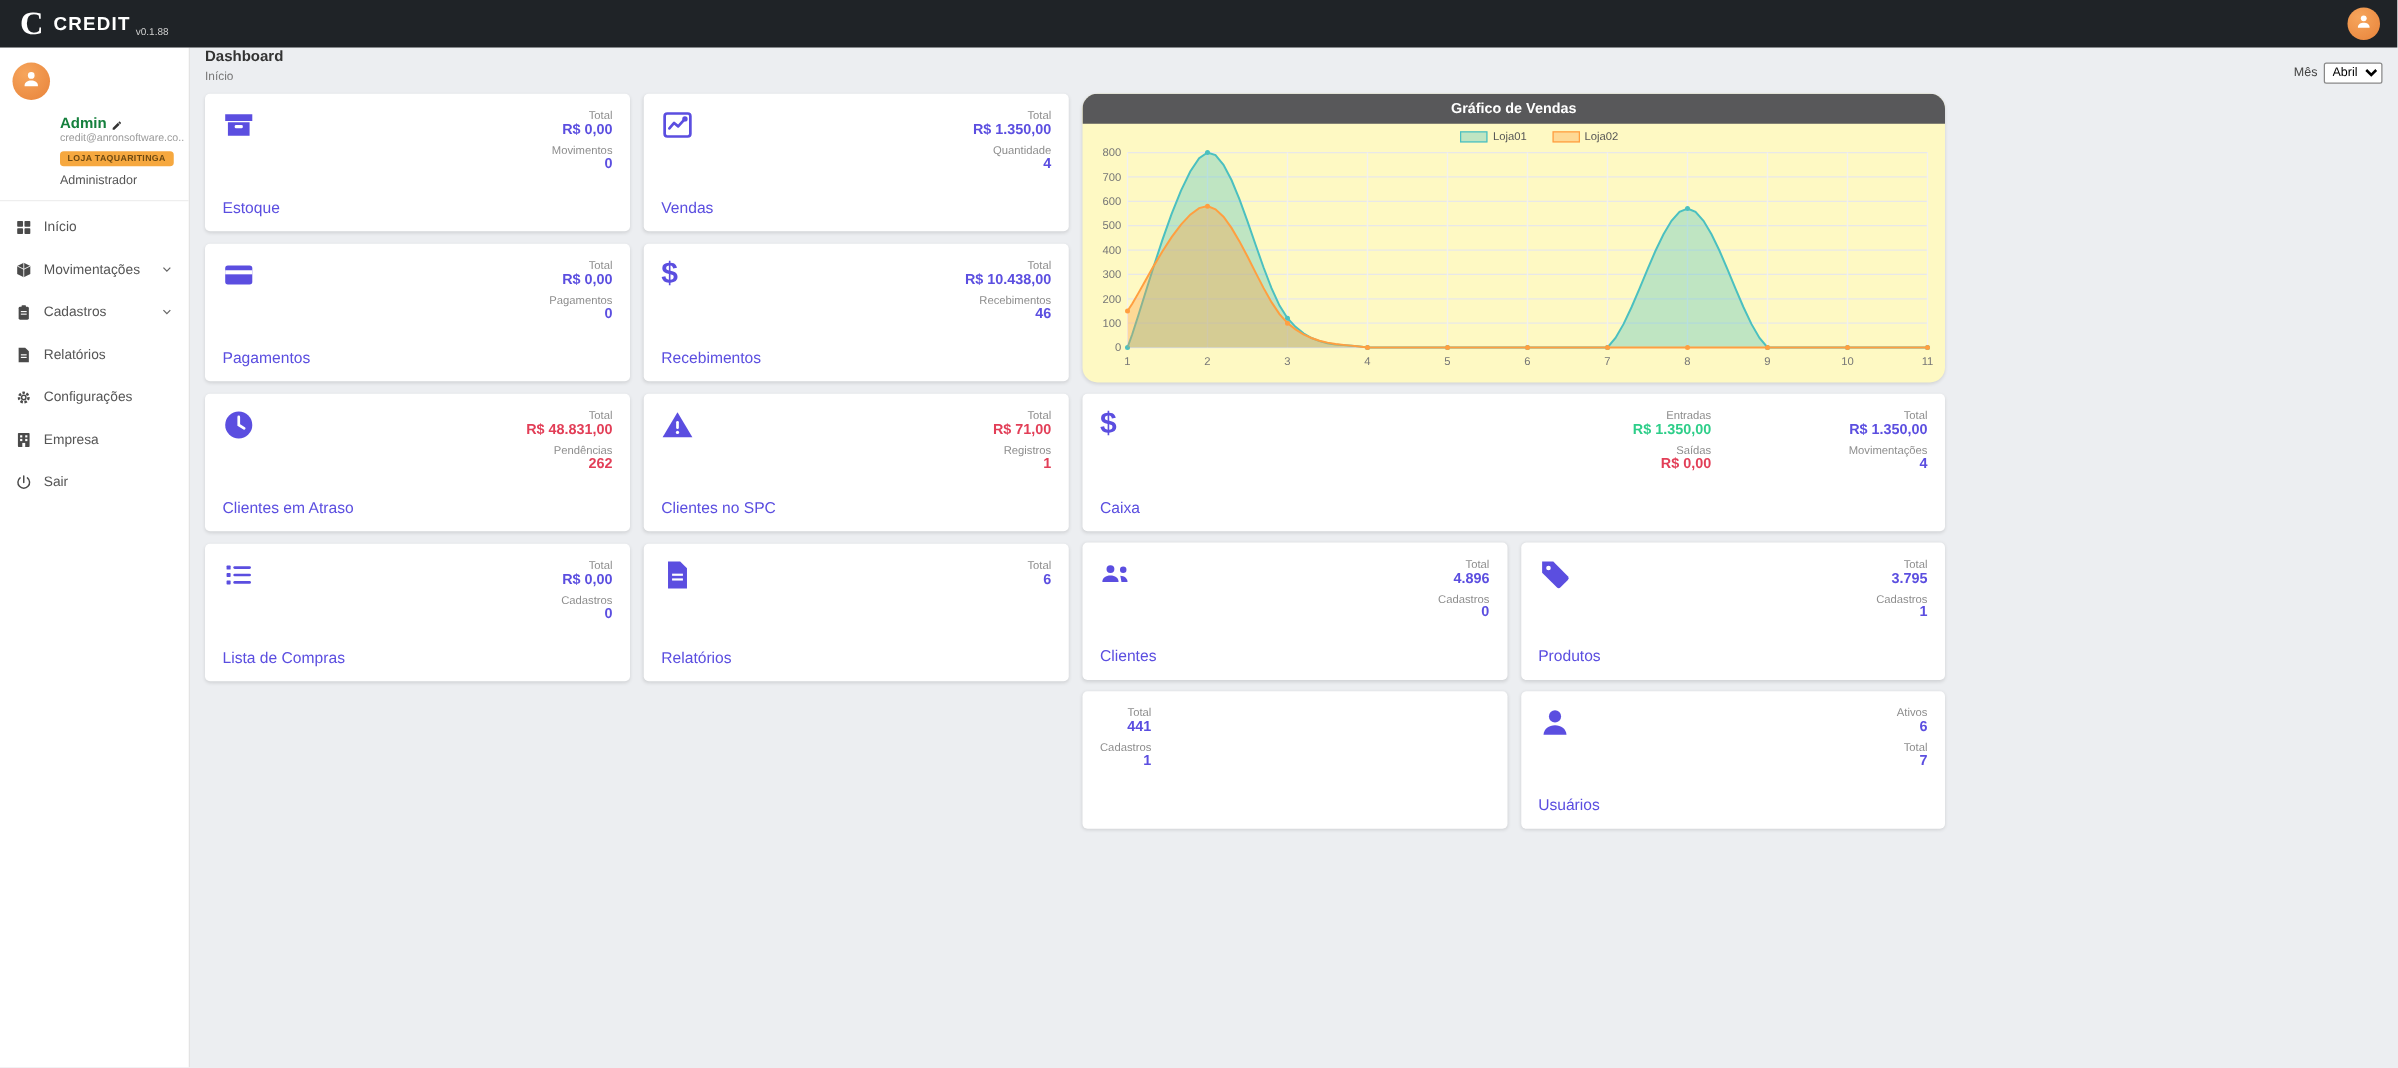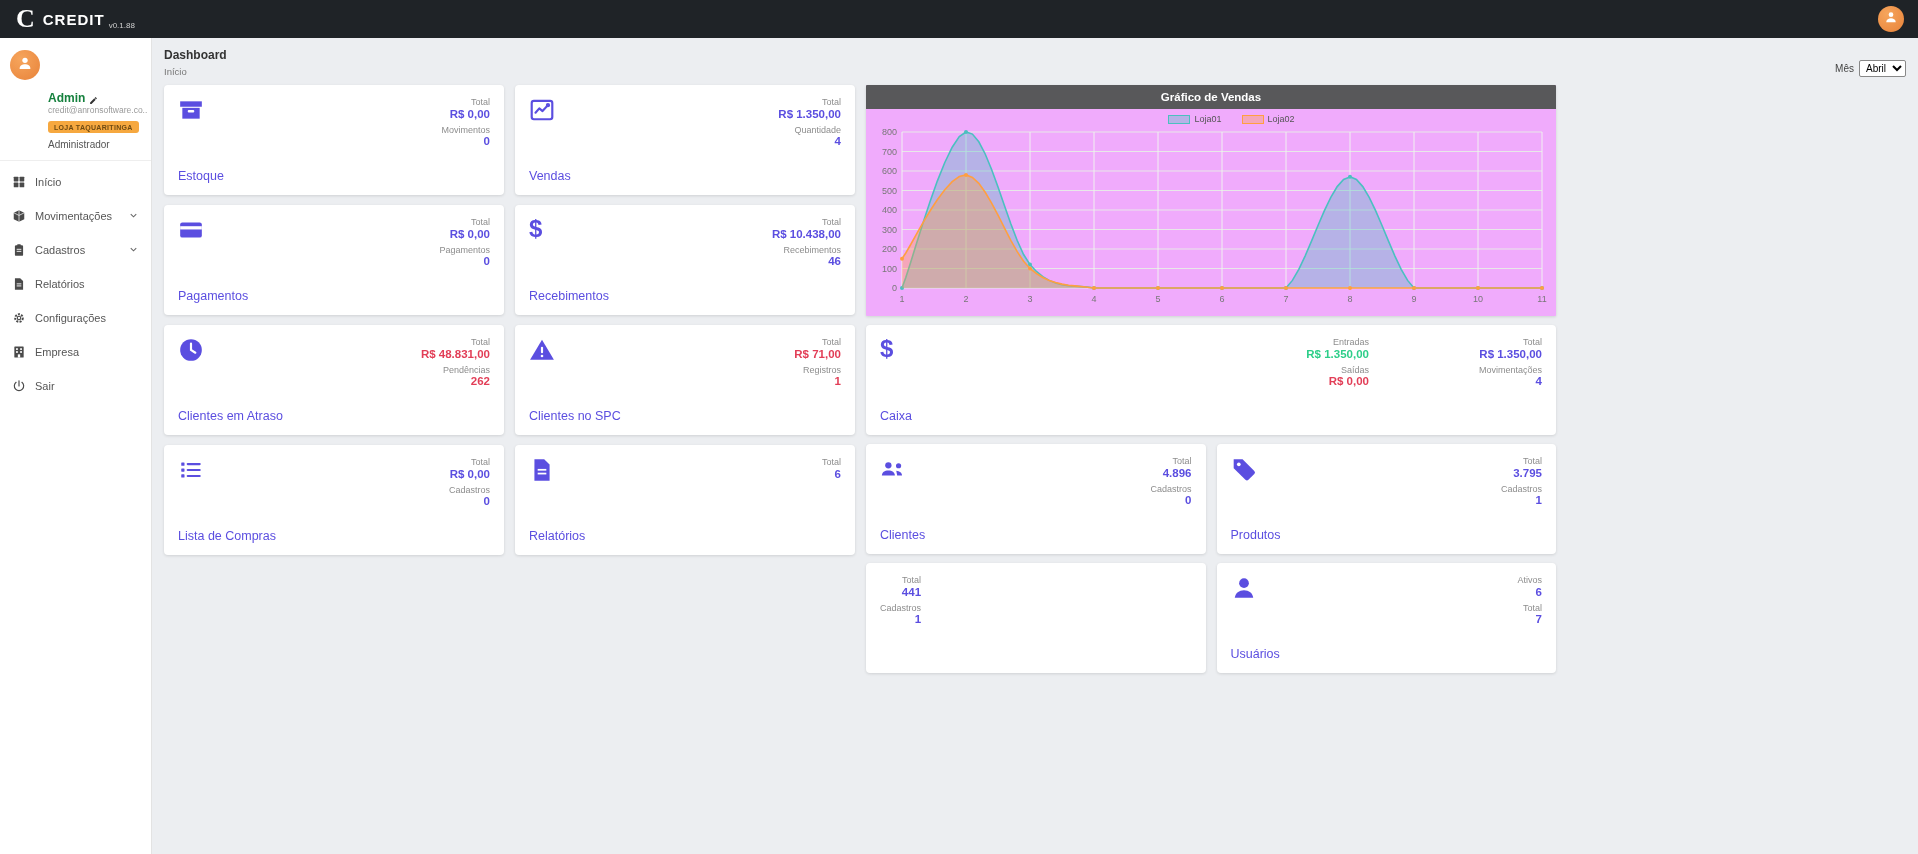--- a/index.html
+++ b/index.html
@@ -34,21 +34,21 @@
     padding:2.5px 6px; border-radius:3px; letter-spacing:.3px;}
   .p-role{font-size:10px; color:#555; margin-top:5px;}
   .menu{padding:4px 0;}
   .menu-item{display:flex; align-items:center; gap:9px; padding:10px 12px; font-size:11px; color:#555; cursor:pointer;}
   .menu-item .mi{width:14px; height:14px; color:#4a4a4a; flex-shrink:0; display:inline-flex;}
   .menu-item .mi svg{width:14px; height:14px;}
   .menu-item .chev{margin-left:auto; width:11px; height:11px; color:#666; display:inline-flex;}
   .menu-item .chev svg{width:11px; height:11px;}
 
   
-  .main{flex:1; padding:10px 12px 0;}
+  .main{flex:1; padding:0 12px 0;}
   .page-head{display:flex; justify-content:space-between; align-items:flex-end; margin-bottom:8px;}
   .page-title{font-size:12px; font-weight:700; color:#333;}
   .breadcrumb{font-size:9.5px; color:#777; margin-top:4px;}
   .month-filter{display:flex; align-items:center; gap:5px; font-size:10px; color:#444;}
   .month-filter select{font-size:10px; font-family:"Liberation Sans",sans-serif; padding:1px 2px; border:1px solid #888; border-radius:2px; background:#fff;}
 
   .grid{display:flex; gap:11px;}
   .col-left{display:grid; grid-template-columns:340px 340px; grid-auto-rows:110px; gap:10px 11px;}
   .col-right{width:690px; display:flex; flex-direction:column; gap:9px;}
   .sub-grid{display:grid; grid-template-columns:1fr 1fr; grid-auto-rows:110px; gap:9px 11px;}
@@ -60,21 +60,21 @@
   .c-icon svg{width:26px; height:26px;}
   .c-icon.dollar{font-size:24px; font-weight:700; line-height:1;}
   .card-title{font-size:12.5px; color:var(--purple); font-weight:500;}
   .stats{text-align:right; display:flex; flex-direction:column; line-height:1.2;}
   .s-label{font-size:9px; color:#8d8d8d;}
   .s-value{font-size:11.5px; font-weight:700; color:var(--purple); margin-bottom:3px;}
   .s-value.red{color:var(--red);} .s-value.green{color:var(--green);}
   .caixa-right{display:flex; gap:110px;}
 
   
-  .chart-card{background:#f0abfc; border-radius:1px; box-shadow:var(--card-shadow); height:231px; overflow:hidden;}
+  .chart-card{background:#fef9c3; border-radius:12px; box-shadow:var(--card-shadow); height:231px; overflow:hidden;}
   .chart-head{background:#58585a; color:#fff; text-align:center; font-size:11.5px; font-weight:700; padding:6px 0;}
   .legend{display:flex; justify-content:center; align-items:center; gap:20px; padding:5px 0 0; font-size:9px; color:#555;margin-left:41px;}
   .legend-item{display:flex; align-items:center; cursor:pointer;}
   .swatch{display:inline-block; width:22px; height:9px; border:1px solid #999; margin-right:4px;}
   #chart-svg{display:block;}
   #chart-svg text{font-family:"Liberation Sans",sans-serif; font-size:9px; fill:#777;}
 </style>
 </head>
 <body>
 

